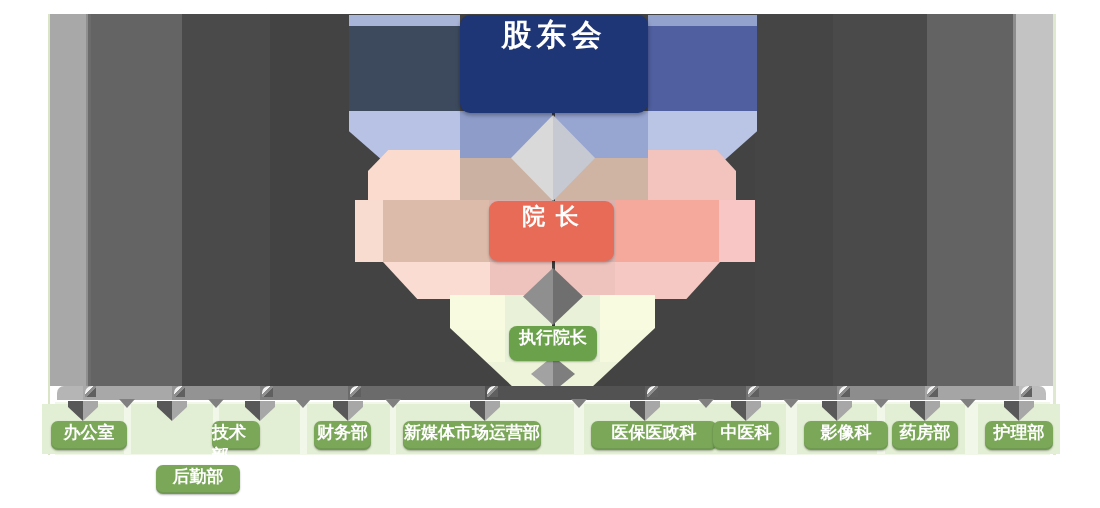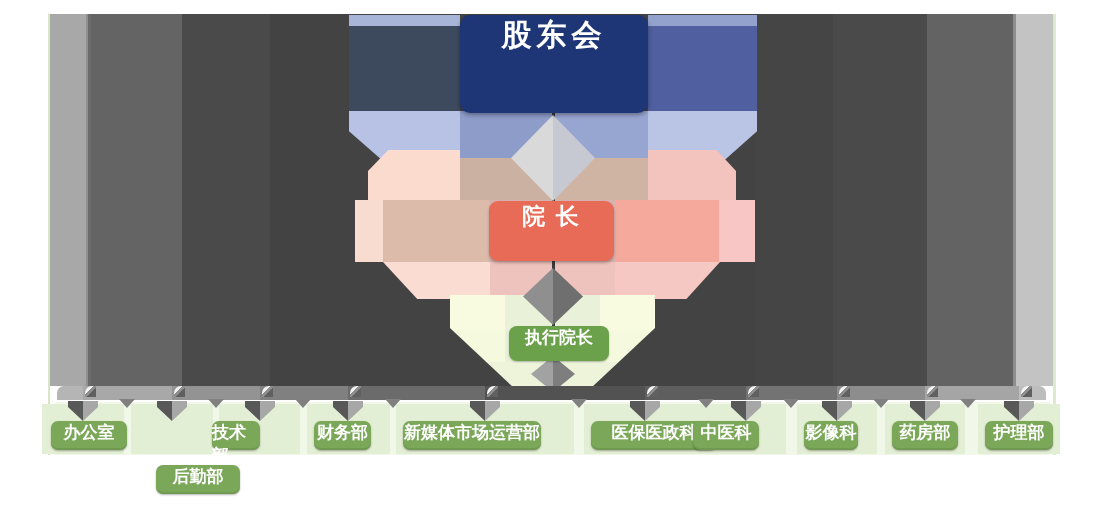--- a/index.html
+++ b/index.html
@@ -139,21 +139,21 @@
   <div class="arrow" style="left:1004px;"></div>
 
   <div class="node root-node" style="left:460px;top:15px;width:188px;height:98px;">
     <span>股东会</span>
   </div>
 
   <div class="node dean-node" style="left:489px;top:201px;width:125px;height:60px;">
     <span>院 长</span>
   </div>
 
-  <div class="node exec-node" style="left:509px;top:326px;width:100px;height:35px;">
+  <div class="node exec-node" style="left:509px;top:326px;width:88px;height:35px;">
     <span>执行院长</span>
   </div>
 
   <div class="node dept-node" style="left:51px;width:76px;">
     <span>办公室</span>
   </div>
   <div class="node dept-node" style="left:156px;width:84px;margin-top:44px;">
     <span>后勤部</span>
   </div>
   <div class="node dept-node" style="left:212px;width:48px;">
@@ -161,24 +161,24 @@
   </div>
   <div class="node dept-node" style="left:314px;width:57px;">
     <span>财务部</span>
   </div>
   <div class="node dept-node" style="left:403px;width:138px;">
     <span>新媒体市场运营部</span>
   </div>
   <div class="node dept-node" style="left:591px;width:126px;">
     <span>医保医政科</span>
   </div>
-  <div class="node dept-node" style="left:693px;width:66px;">
+  <div class="node dept-node" style="left:713px;width:66px;">
     <span>中医科</span>
   </div>
-  <div class="node dept-node" style="left:804px;width:54px;">
+  <div class="node dept-node" style="left:804px;width:84px;">
     <span>影像科</span>
   </div>
   <div class="node dept-node" style="left:892px;width:66px;">
     <span>药房部</span>
   </div>
   <div class="node dept-node" style="left:985px;width:68px;">
     <span>护理部</span>
   </div>
 
 </div>

